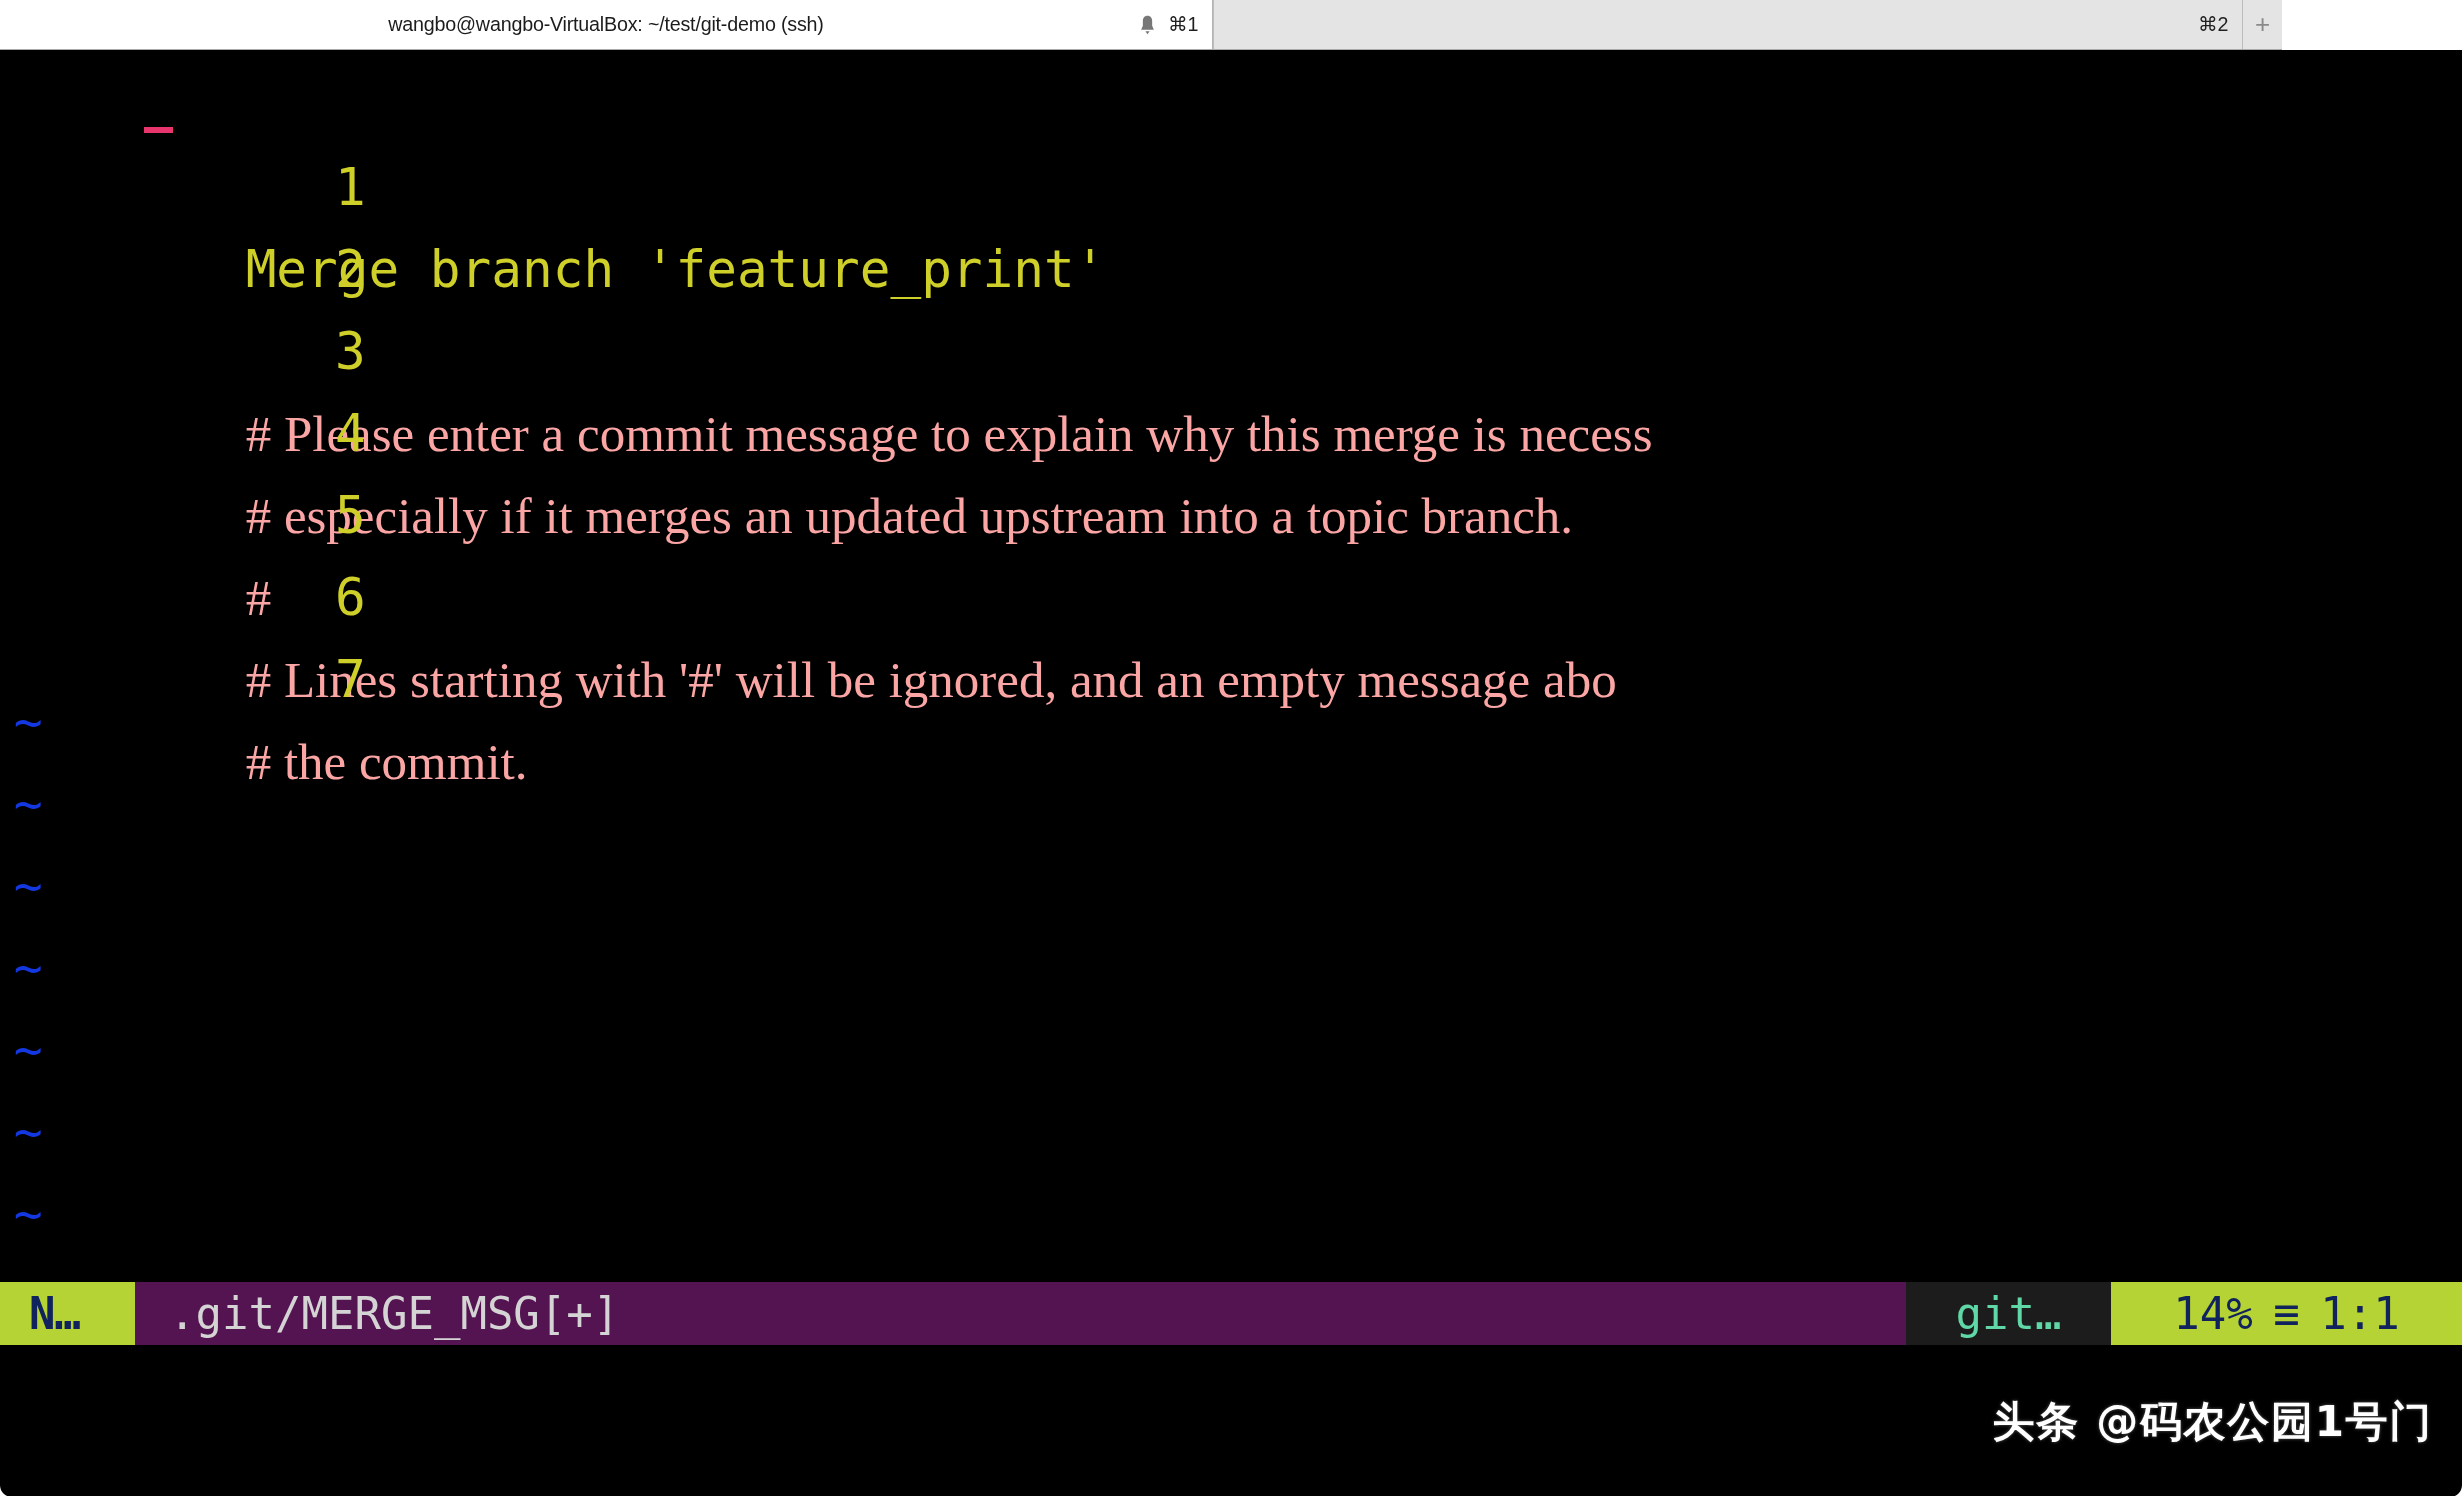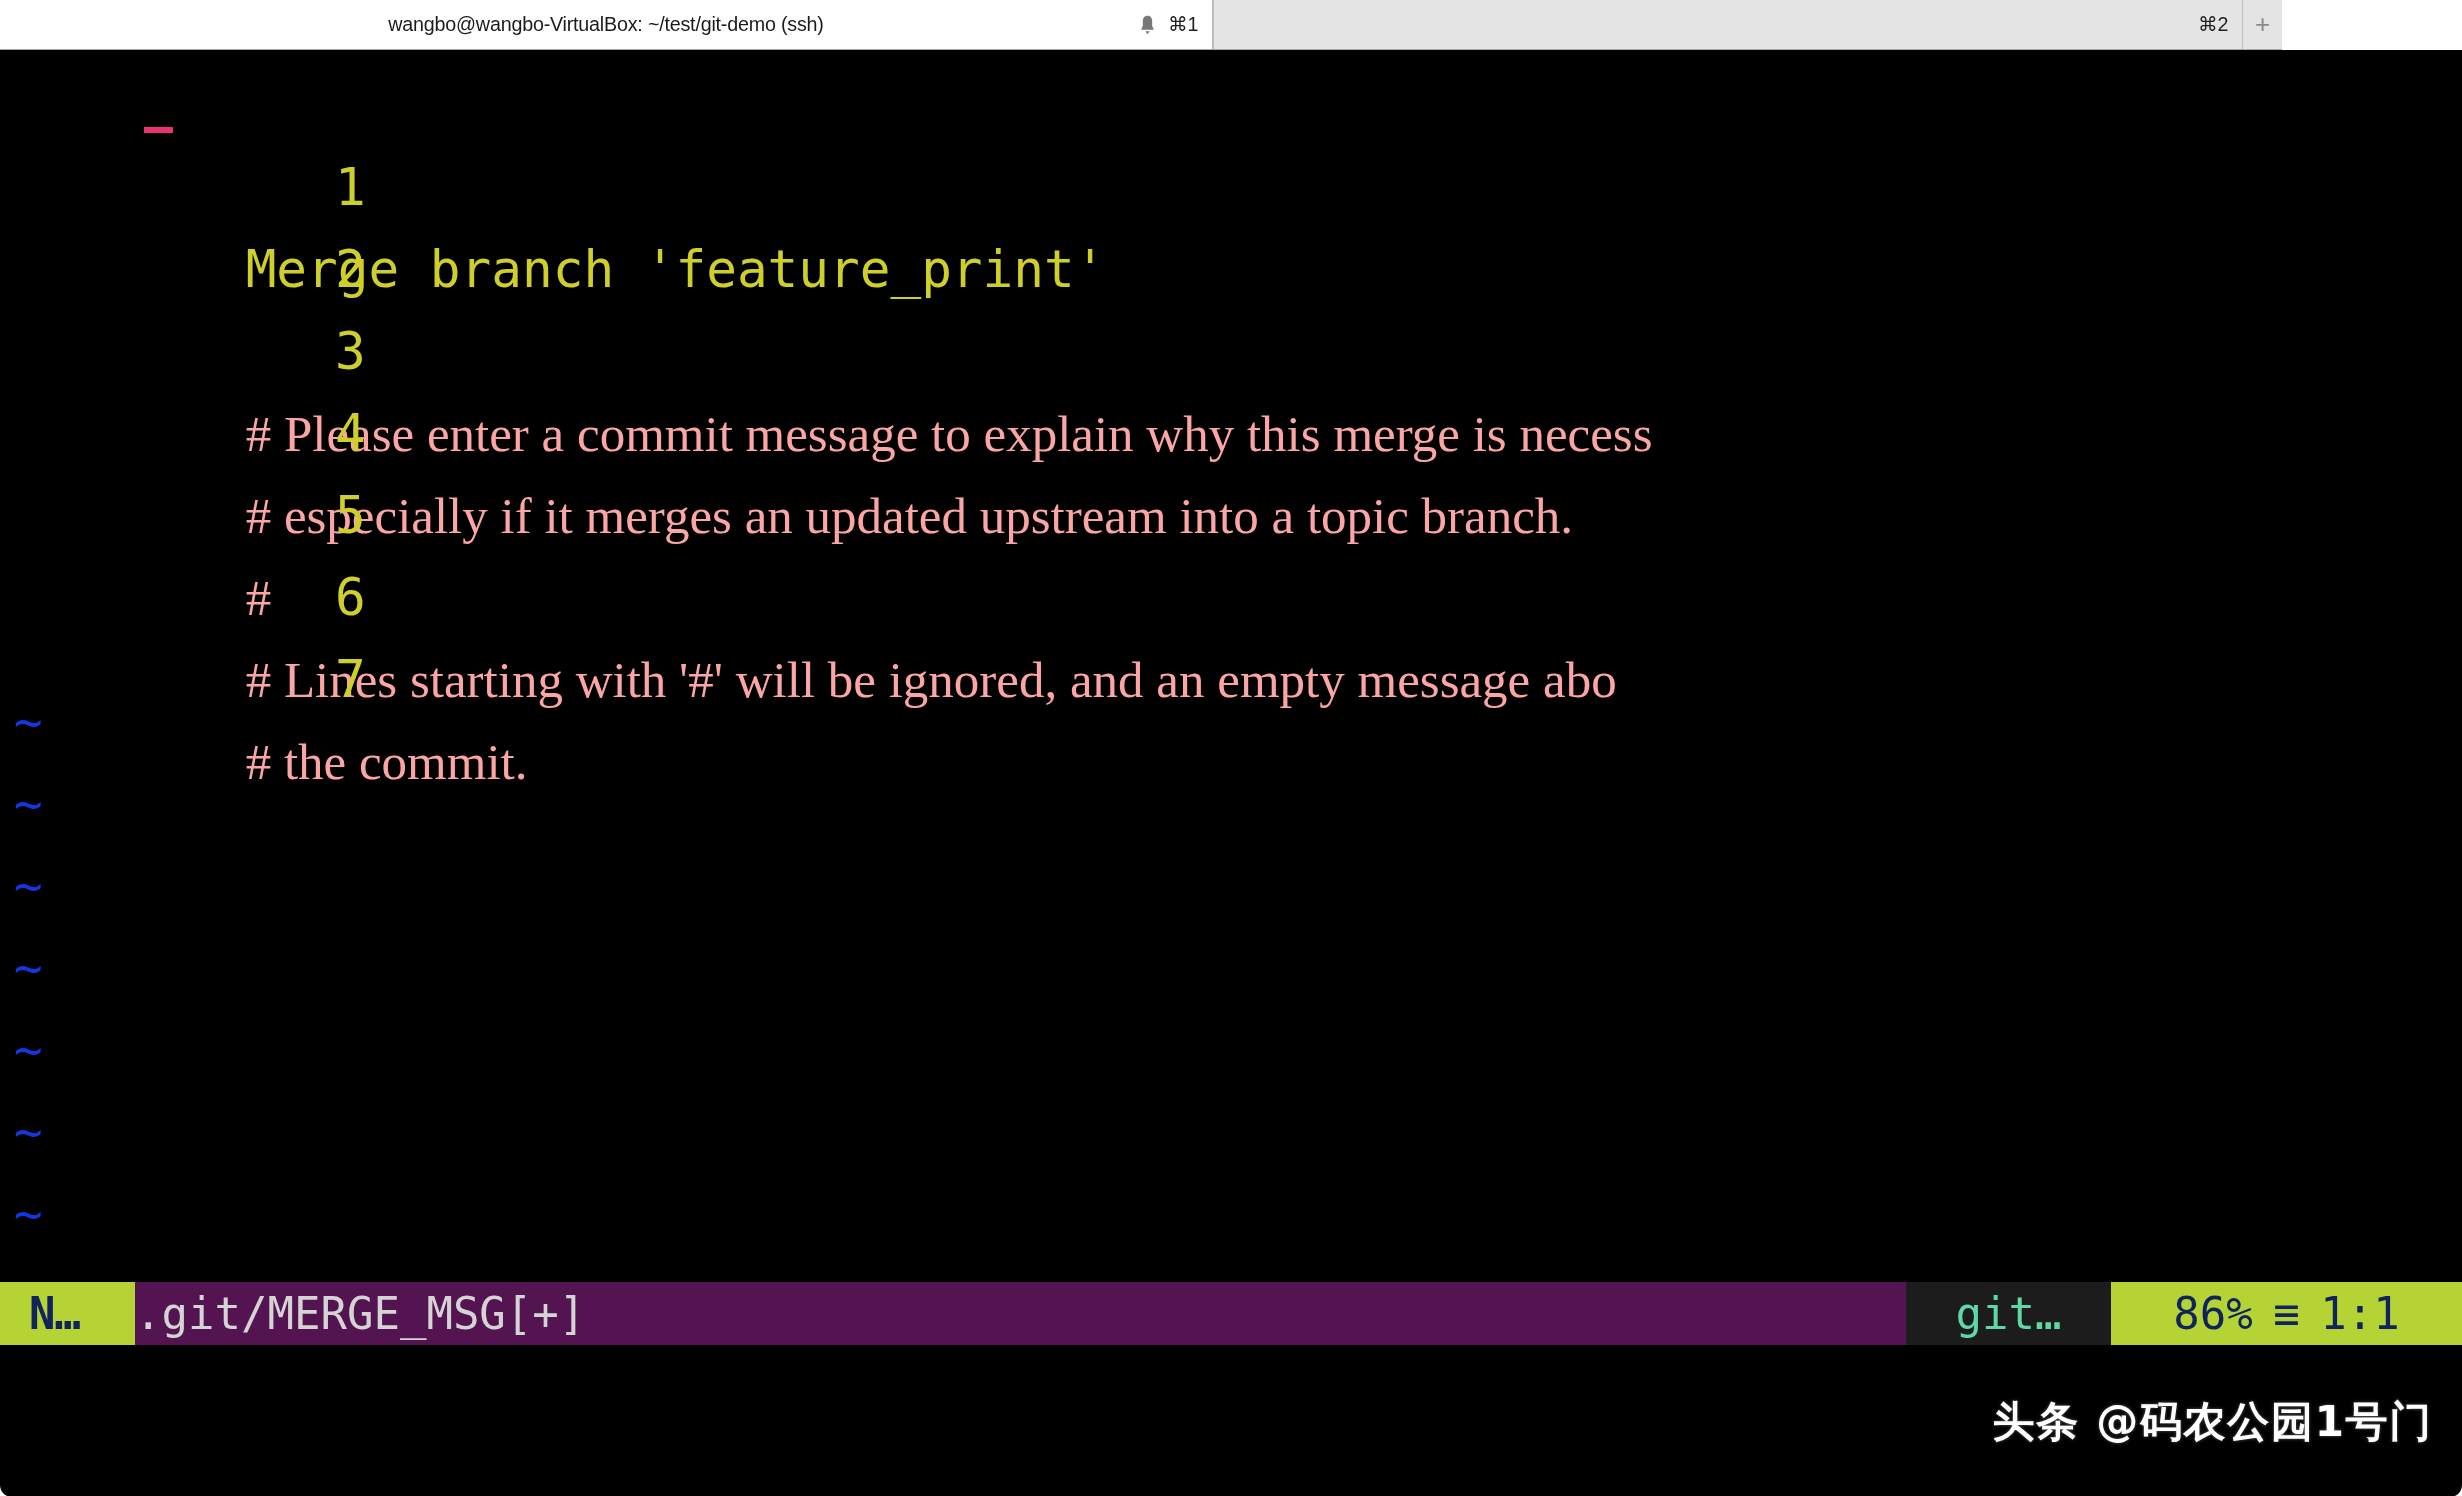--- a/index.html
+++ b/index.html
@@ -181,20 +181,21 @@
     box-sizing: border-box;
     font-weight: bold;
     letter-spacing: -0.9px;
   }
   .st-file {
     flex: 1 1 auto;
     background: #541452;
     color: #d4d4d4;
     display: flex;
     align-items: center;
+    padding-left: 34px;
     box-sizing: border-box;
     white-space: nowrap;
     overflow: hidden;
   }
   .st-branch {
     flex: 0 0 205px;
     background: #1c1c1c;
     color: #5fd7a7;
     display: flex;
     align-items: center;
@@ -306,21 +307,21 @@
         <div class="tilde">~</div>
         <div class="tilde">~</div>
       </div>
     </div>
 
     <div id="statusbar">
       <div class="st-mode">N…</div>
       <div class="st-file">.git/MERGE_MSG[+]</div>
       <div class="st-branch">git…</div>
       <div class="st-pos">
-        <span>86%</span>
+        <span>14%</span>
         <span>≡</span>
         <span>1:1</span>
       </div>
     </div>
 
     <div id="watermark">头条 @码农公园1号门</div>
 
   </div>
 </div>
 

